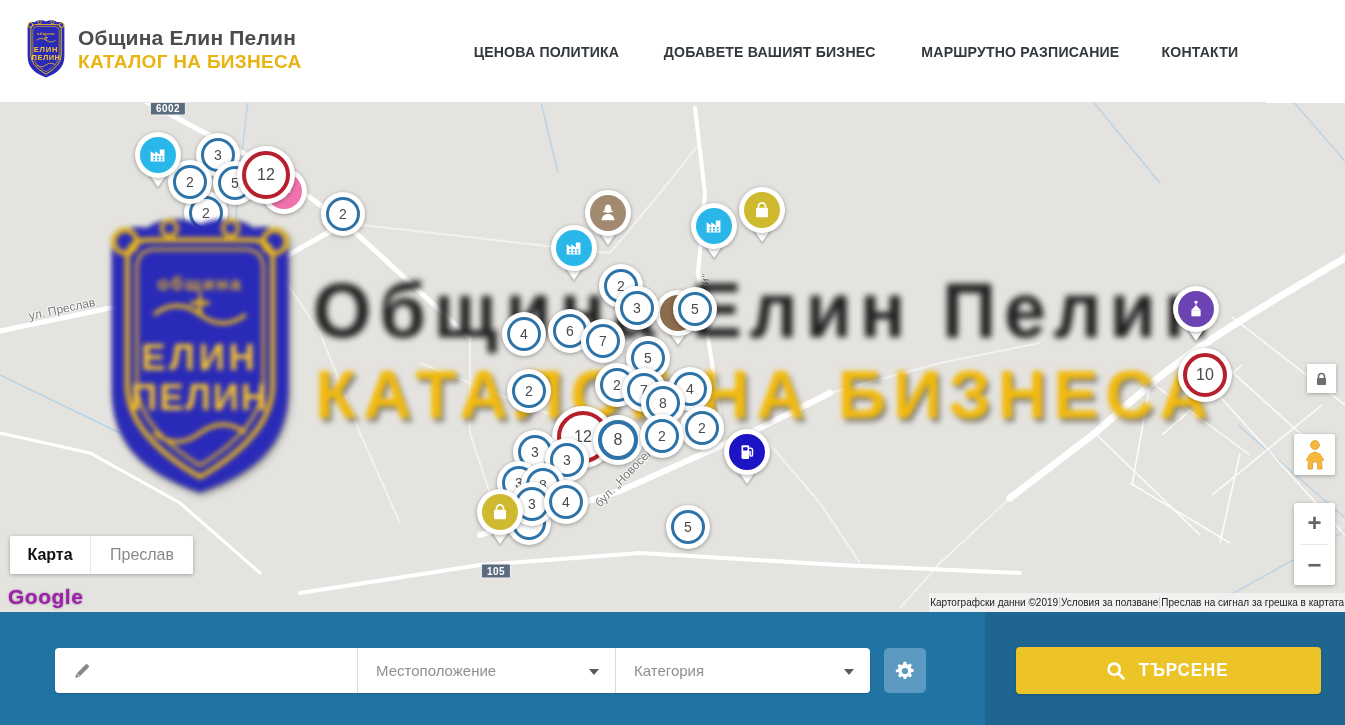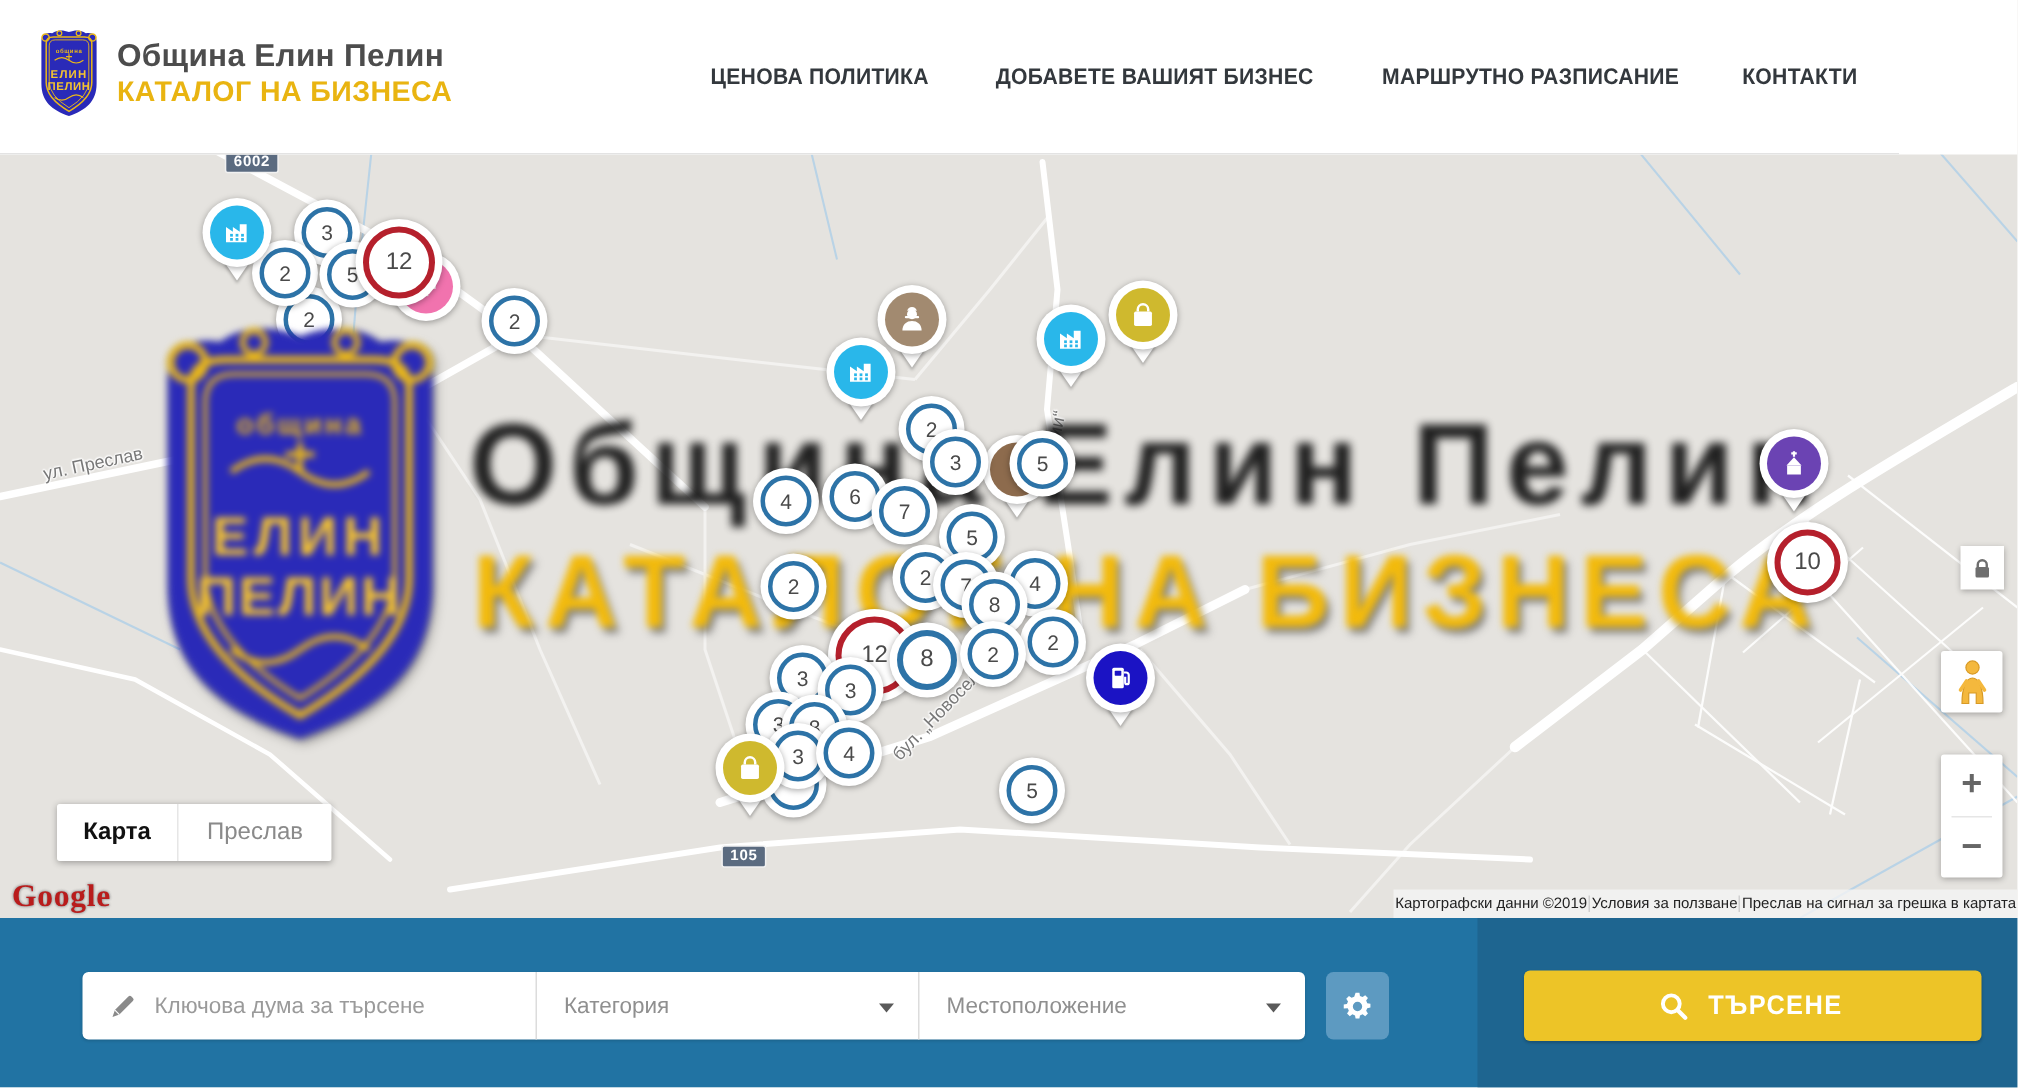--- a/index.html
+++ b/index.html
@@ -39,26 +39,26 @@
   .cluster.big .ring { border-width:4px; font-size:16px; }
   .pin { position:absolute; z-index:22; cursor:pointer; }
   .pin .tail { position:absolute; left:50%; bottom:-9px; margin-left:-9px; width:0; height:0;
     border-left:9px solid transparent; border-right:9px solid transparent; border-top:13px solid #fff;
     filter:drop-shadow(0 2px 1px rgba(0,0,0,0.25)); }
   .pin .disc { position:absolute; left:0; top:0; width:46px; height:46px; border-radius:50%; background:#fff; box-shadow:0 1px 4px rgba(0,0,0,0.35); }
   .pin .inner { position:absolute; left:5px; top:5px; width:36px; height:36px; border-radius:50%; display:flex; align-items:center; justify-content:center; }
   .layer-under { z-index:12 !important; }
 
   
-  .maptype { position:absolute; left:10px; top:433px; z-index:30; display:flex; box-shadow:0 1px 4px rgba(0,0,0,0.3); border-radius:2px; overflow:hidden;margin-left:28px; }
+  .maptype { position:absolute; left:10px; top:433px; z-index:30; display:flex; box-shadow:0 1px 4px rgba(0,0,0,0.3); border-radius:2px; overflow:hidden; }
   .maptype .btn { height:38px; background:#fff; display:flex; align-items:center; justify-content:center; font-size:16px; cursor:pointer; }
   .maptype .btn.active { font-weight:bold; color:#111; width:80px; }
   .maptype .btn.inactive { color:#8a8a8a; width:103px; border-left:1px solid #e6e6e6; }
-  .google-logo { position:absolute; left:8px; top:482px; z-index:30; font-size:21px; font-weight:bold; color:#b91c1c; letter-spacing:0.5px;
-    text-shadow:0 0 2px #9a9a9a, 0 0 2px #9a9a9a; cursor:pointer;font-family:Liberation Serif, serif; }
+  .google-logo { position:absolute; left:8px; top:482px; z-index:30; font-size:21px; font-weight:bold; color:#a21caf; letter-spacing:0.5px;
+    text-shadow:0 0 2px #9a9a9a, 0 0 2px #9a9a9a; cursor:pointer; }
   .attribution { position:absolute; right:0; top:490px; height:19px; z-index:30; display:flex; align-items:center;
     background:rgba(245,245,245,0.78); font-size:10px; color:#222; }
   .attribution span { padding:0 1px; white-space:nowrap; }
   .attribution span + span { border-left:1px solid #cfcfcf; cursor:pointer; }
   .ctl-lock { position:absolute; left:1307px; top:261px; width:29px; height:29px; background:#fff; z-index:30;
     box-shadow:0 1px 4px rgba(0,0,0,0.3); display:flex; align-items:center; justify-content:center; cursor:pointer; }
   .ctl-pegman { position:absolute; left:1294px; top:331px; width:41px; height:41px; background:#fff; border-radius:2px; z-index:30;
     box-shadow:0 1px 4px rgba(0,0,0,0.3); display:flex; align-items:center; justify-content:center; cursor:pointer; }
   .ctl-zoom { position:absolute; left:1294px; top:400px; width:41px; height:82px; background:#fff; border-radius:2px; z-index:30;
     box-shadow:0 1px 4px rgba(0,0,0,0.3); display:flex; flex-direction:column; }
@@ -444,28 +444,27 @@
   </div>
 
   <div class="searchbar">
     <div class="right-panel"></div>
     <div class="search-box">
       <div class="seg seg-keyword">
         <svg width="18" height="18" viewBox="0 0 18 18">
           <path d="M2 16 L3.6 11.4 L12.6 2.4 a1.4 1.4 0 0 1 2 0 l1 1 a1.4 1.4 0 0 1 0 2 L6.6 14.4 Z" fill="#8a8a8a"></path>
           <path d="M3.6 11.4 L6.6 14.4" stroke="#fff" stroke-width="0.8"></path>
         </svg>
-        <input type="text" placeholder="Ключова дума за търсене" style="">
+      </div>
+      <div class="seg seg-select seg-location">
+        <span class="label">Местоположение</span>
+        <span class="arrow"></span>
       </div>
       <div class="seg seg-select seg-category">
         <span class="label">Категория</span>
-        <span class="arrow"></span>
-      </div>
-      <div class="seg seg-select seg-location">
-        <span class="label">Местоположение</span>
         <span class="arrow"></span>
       </div>
     </div>
     <div class="gear-btn">
       <svg width="22" height="22" viewBox="0 0 24 24">
         <path fill="#ffffff" fill-rule="evenodd" d="M10.6 2h2.8l.4 2.3 1.9.8 1.9-1.3 2 2-1.3 1.9.8 1.9 2.3.4v2.8l-2.3.4-.8 1.9 1.3 1.9-2 2-1.9-1.3-1.9.8-.4 2.3h-2.8l-.4-2.3-1.9-.8-1.9 1.3-2-2 1.3-1.9-.8-1.9L2 13.4v-2.8l2.3-.4.8-1.9L3.8 6.4l2-2 1.9 1.3 1.9-.8Zm1.4 6.6a3.4 3.4 0 1 0 0 6.8 3.4 3.4 0 0 0 0-6.8Z"></path>
       </svg>
     </div>
     <div class="search-btn">
       <svg width="20" height="20" viewBox="0 0 20 20">

